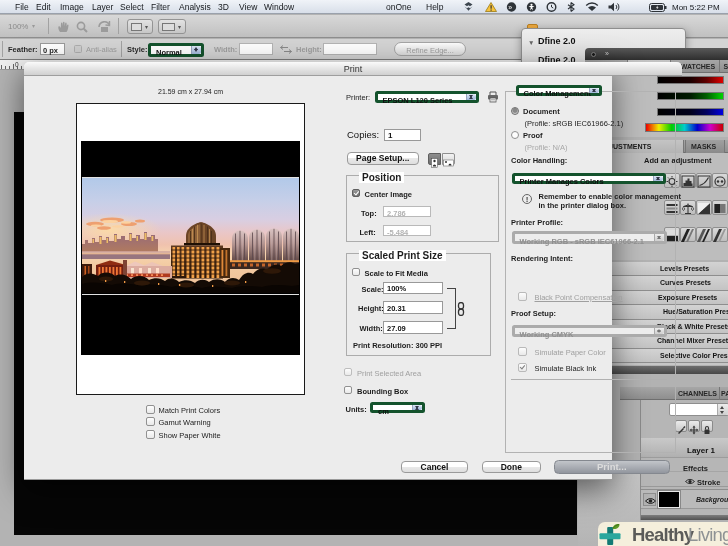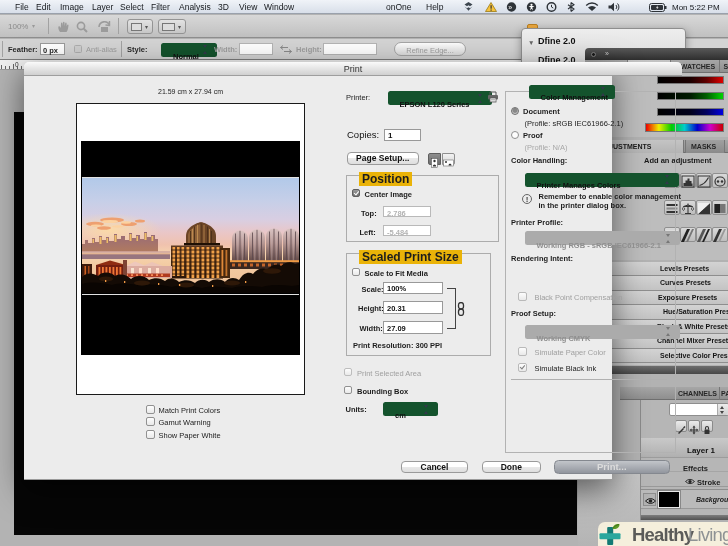--- a/index.html
+++ b/index.html
@@ -1,34 +1,34 @@
 <!DOCTYPE html>
 <html><head>
 <meta charset="utf-8">
 <style>
 * { margin:0; padding:0; box-sizing:border-box; }
 html,body { width:728px; height:546px; overflow:hidden; }
 body { font-family:"Liberation Sans", sans-serif; position:relative; background:#b3b3b3; }
 .abs { position:absolute; }
-.dd { position:absolute; background:#fff; border:7px solid #14532d; border-radius:2.5px;margin-left:13px; }
+.dd { position:absolute; background:#fff; border:3px solid #14532d; border-radius:2.5px; }
 .dd span { position:absolute; left:5px; top:1.5px; font-size:7.5px; font-weight:bold; color:#111; white-space:nowrap; }
 .st { position:absolute; right:0; top:0; bottom:0; width:10px; background:linear-gradient(#dfe8f6,#9fb6da); border-left:1px solid #97a5bd; border-radius:0 2px 2px 0; }
 .st i, .st b { position:absolute; left:2.2px; width:0; height:0; border-left:2.6px solid transparent; border-right:2.6px solid transparent; }
 .st i { top:1.5px; border-bottom:3.2px solid #33384a; }
 .st b { bottom:1.5px; border-top:3.2px solid #33384a; }
 .stg { background:linear-gradient(#ececec,#cfcfcf); border-left:1px solid #aaa; }
 .cb { position:absolute; width:9px; height:9px; background:linear-gradient(#fdfdfd,#e9e9e9); border:1px solid #919191; border-radius:2px; }
 .cbd { border-color:#b9b9b9; }
 .cbk { background:linear-gradient(#9a9a9a,#6f6f6f); border-color:#5f5f5f; }
 .cbk:after { content:""; position:absolute; left:1.2px; top:1.2px; width:4.2px; height:2.2px; border-left:1.4px solid #fff; border-bottom:1.4px solid #fff; transform:rotate(-50deg); }
 .cbk2:after { content:""; position:absolute; left:1.4px; top:1.4px; width:4.2px; height:2.2px; border-left:1.4px solid #7f7f7f; border-bottom:1.4px solid #7f7f7f; transform:rotate(-50deg); }
 .lbl { position:absolute; font-size:7.5px; color:#1d1d1d; white-space:nowrap; }
 .gry { color:#9f9f9f; }
 .grp { position:absolute; border:1px solid #acacac; }
-.glb { position:absolute; top:-4.5px; background:#eab308; padding:0 3px; font-size:12px; font-weight:bold; color:#1d1d1d; white-space:nowrap; }
+.glb { position:absolute; top:-4.5px; background:#ffffff; padding:0 3px; font-size:10px; font-weight:bold; color:#1d1d1d; white-space:nowrap; }
 .fld { position:absolute; background:#fff; border:1px solid #999; }
 .fld span { position:absolute; left:3px; top:1.5px; font-size:7.5px; font-weight:bold; color:#111; }
 .btn { position:absolute; background:linear-gradient(#ffffff,#ffffff 45%,#e9e9e9 50%,#dedede); border:1px solid #9a9a9a; border-radius:4px; display:flex; align-items:center; justify-content:center; }
 .ptab { position:absolute; font-size:7px; font-weight:bold; color:#262626; white-space:nowrap; }
 .prow { position:absolute; left:0; width:143px; height:14.5px; background:linear-gradient(#d3d3d3,#c3c3c3); border-bottom:1px solid #8e8e8e; }
 .prow span { position:absolute; top:3px; font-size:7px; font-weight:bold; color:#141414; white-space:nowrap; }
 .aic { position:absolute; width:16px; height:15px; background:linear-gradient(#d9d9d9,#bdbdbd); border:1px solid #8f8f8f; border-radius:2px; }
 </style>
 </head>
 <body>
@@ -663,21 +663,21 @@
       <span style="color:#8f8f8f;top:2.5px;">Working RGB - sRGB IEC61966-2.1</span>
       <div class="st stg">
         <i style="border-bottom-color:#777;"></i>
         <b style="border-top-color:#777;"></b>
       </div>
     </div>
 
   <span class="lbl" style="left:487px;top:191.5px;font-weight:bold;">Rendering Intent:</span>
 
   <div class="cb cbd" style="left:494px;top:230px;"></div>
-  <span class="lbl gry" style="left:510.5px;top:231px;">Black Point Compensation</span>
+  <span class="lbl gry" style="left:510.5px;top:231px;text-decoration:underline;">Black Point Compensation</span>
 
   <span class="lbl" style="left:487px;top:246.5px;font-weight:bold;">Proof Setup:</span>
   <div class="dd" style="left:487.5px;top:262.5px;width:155px;height:12.5px;background:#ededed;border-color:#ababab;">
       <span style="color:#8f8f8f;top:2.5px;">Working CMYK</span>
       <div class="st stg">
         <i style="border-bottom-color:#777;"></i>
         <b style="border-top-color:#777;"></b>
       </div>
     </div>
 

